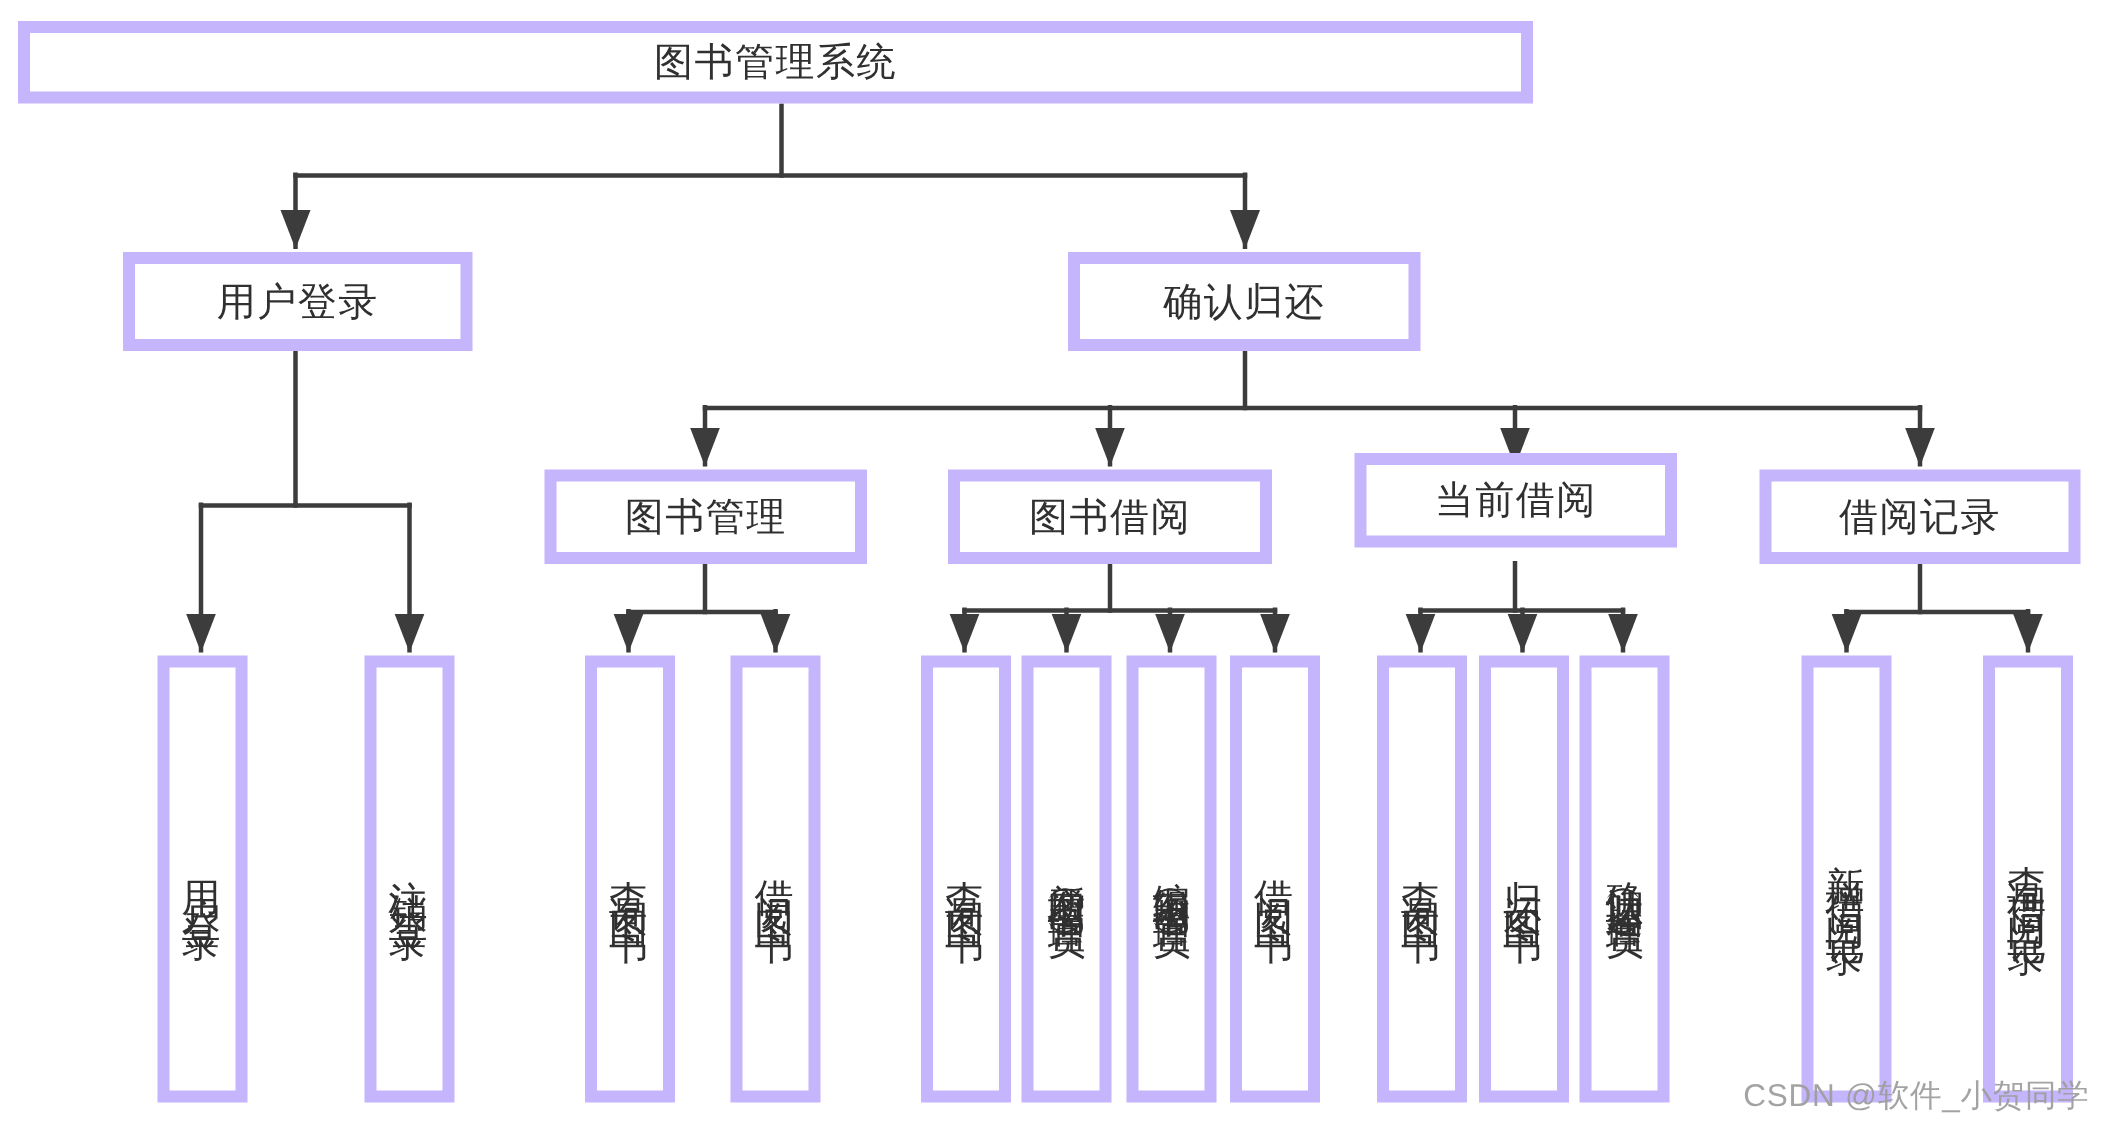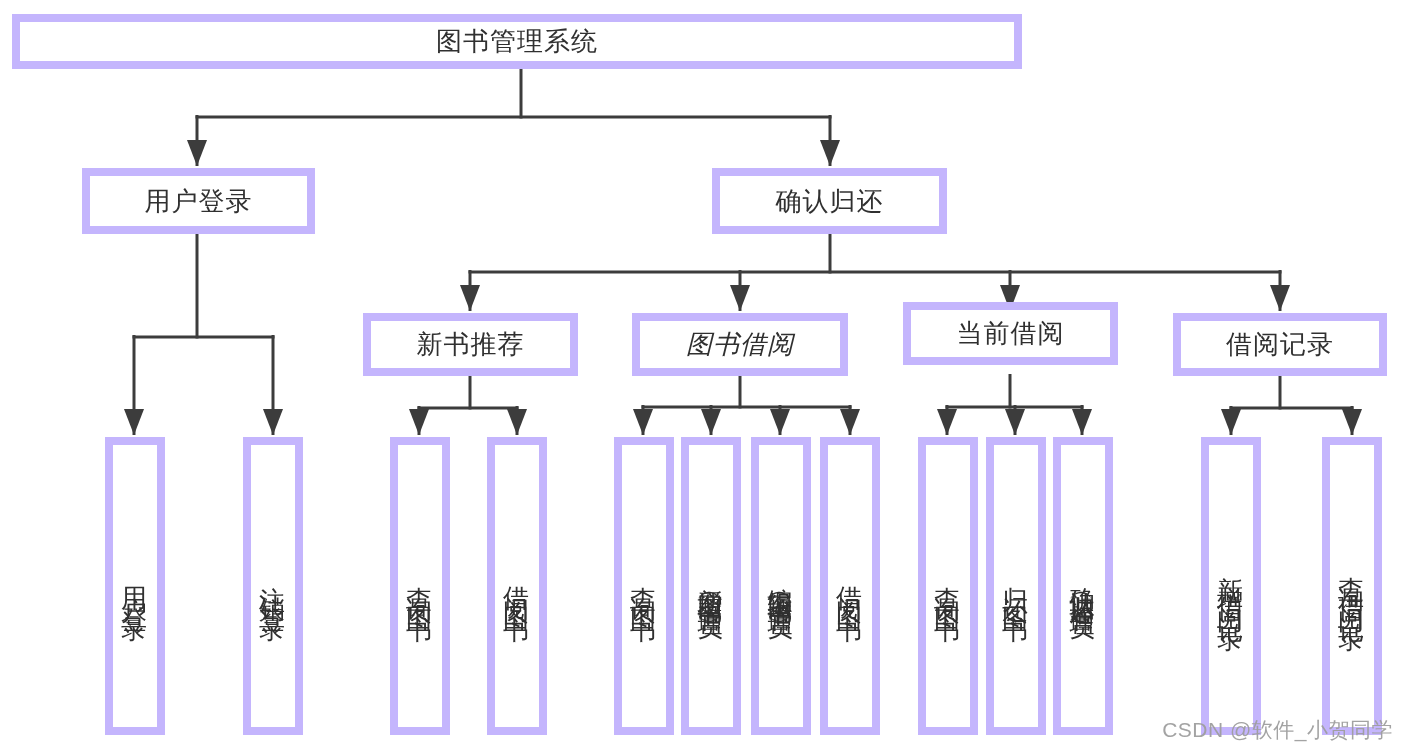--- a/index.html
+++ b/index.html
@@ -46,21 +46,21 @@
   }
   .leaf.long {
     letter-spacing: 4px;
     font-size: 25px;
   }
   
   #n-root  { left: 12px;  top: 14px;  width: 1010px; height: 55px; }
   #n-login { left: 82px;  top: 168px; width: 233px;  height: 66px; }
   #n-mgmt  { left: 712px; top: 168px; width: 235px;  height: 66px; }
   #n-new   { left: 363px; top: 313px; width: 215px;  height: 63px; }
-  #n-borrow{ left: 632px; top: 313px; width: 216px;  height: 63px; font-style: italic; }
+  #n-borrow{ left: 632px; top: 313px; width: 216px;  height: 63px; }
   #n-cur   { left: 903px; top: 302px; width: 215px;  height: 63px; }
   #n-rec   { left: 1173px;top: 313px; width: 214px;  height: 63px; }
   
   #l1  { left: 105px;  }
   #l2  { left: 243px;  }
   #l3  { left: 390px;  }
   #l4  { left: 487px;  }
   #l5  { left: 614px;  }
   #l6  { left: 681px;  }
   #l7  { left: 751px;  }
@@ -134,21 +134,21 @@
       <line x1="1231" y1="406" x2="1231" y2="435" marker-end="url(#arrow)"></line>
       <line x1="1352" y1="406" x2="1352" y2="435" marker-end="url(#arrow)"></line>
     </g>
   </svg>
 
   <div class="node" id="n-root">图书管理系统</div>
 
   <div class="node" id="n-login">用户登录</div>
   <div class="node" id="n-mgmt">确认归还</div>
 
-  <div class="node" id="n-new">新书推荐</div>
+  <div class="node" id="n-new">图书管理</div>
   <div class="node" id="n-borrow">图书借阅</div>
   <div class="node" id="n-cur">当前借阅</div>
   <div class="node" id="n-rec">借阅记录</div>
 
   <div class="node leaf" id="l1">用户登录</div>
   <div class="node leaf" id="l2">注销登录</div>
 
   <div class="node leaf" id="l3">查询图书</div>
   <div class="node leaf" id="l4">借阅图书</div>
 

